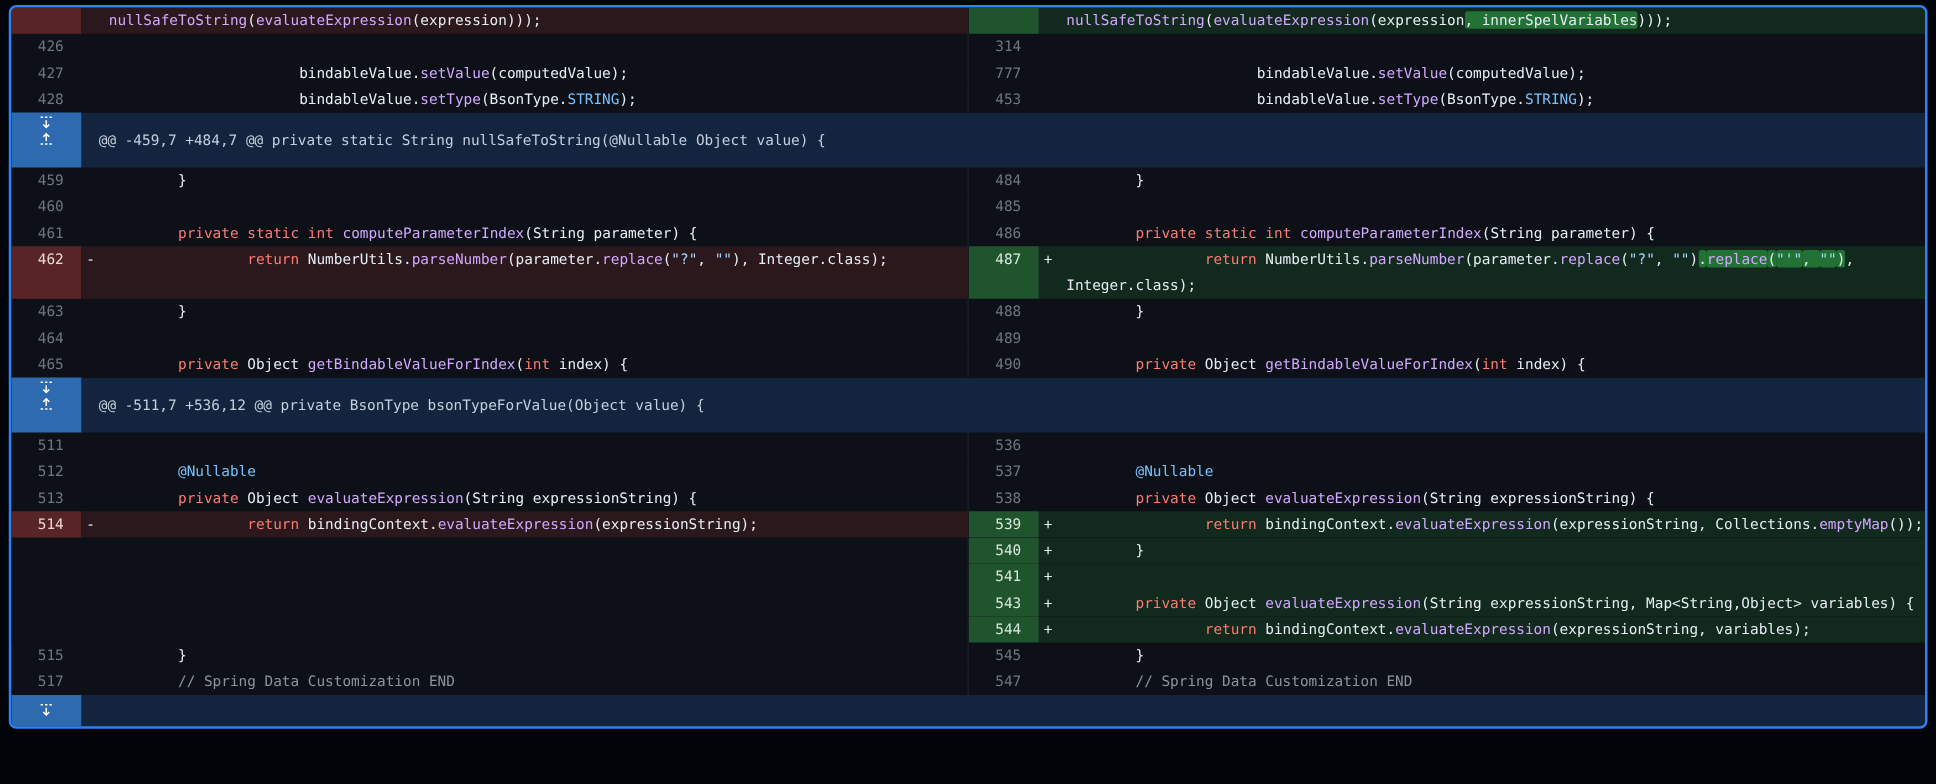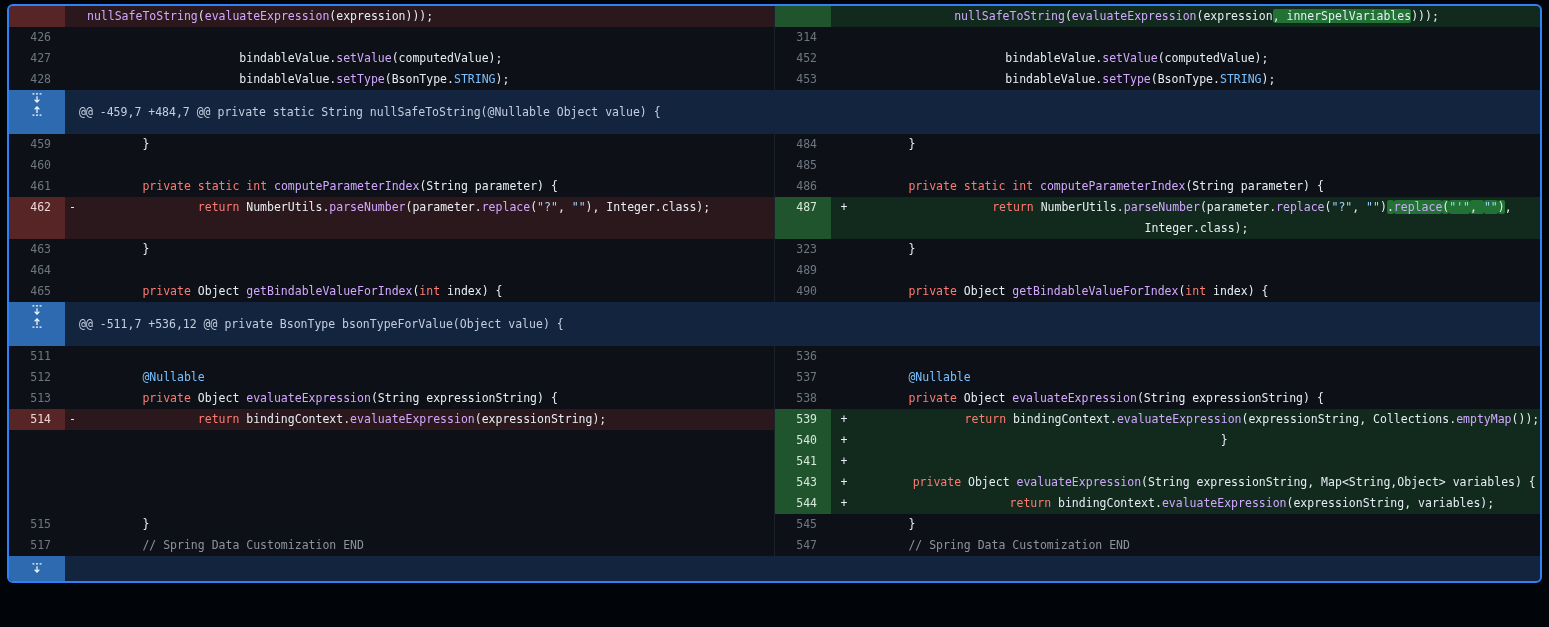--- a/index.html
+++ b/index.html
@@ -21,21 +21,21 @@
   tr.line > td{height:21px;}
   td.num{
     text-align:right;padding-right:14px;color:#6e7681;
     user-select:none;cursor:pointer;overflow:hidden;
   }
   td.num.del{background:rgba(248,81,73,.32);color:#ecd7d5;}
   td.num.add{background:rgba(63,185,80,.40);color:#d7e8dc;}
   td.num.empty{background:#0d1117;cursor:default;}
   td.code{color:#e6edf3;overflow:hidden;}
   td.code.del{background:rgba(248,81,73,.13);margin-left:36px;}
-  td.code.add{background:rgba(46,160,67,.17);text-align:center;}
+  td.code.add{background:rgba(46,160,67,.17);}
   .code-inner{display:flex;align-items:flex-start;padding-left:4px;}
   .mk{flex:none;width:18px;white-space:pre;color:#e6edf3;}
   .src{flex:1;white-space:pre-wrap;word-break:break-word;min-height:21px;}
   .new-num{border-left:1px solid #1c222b;}
   .tok-p{color:#e6edf3;}
   .tok-k{color:#ff7b72;}
   .tok-f{color:#d2a8ff;}
   .tok-s{color:#a5d6ff;}
   .tok-b{color:#79c0ff;}
   .tok-c{color:#8b949e;}
@@ -102,21 +102,21 @@
           </td>
         </tr>
         <tr class="line">
           <td class="num ctx">427</td>
           <td class="code ctx">
             <div class="code-inner">
               <span class="mk"></span>
               <span class="src"><span class="tok-p">                      bindableValue.</span><span class="tok-f">setValue</span><span class="tok-p">(computedValue);</span></span>
             </div>
           </td>
-          <td class="num ctx new-num">452</td>
+          <td class="num ctx new-num">777</td>
           <td class="code ctx">
             <div class="code-inner">
               <span class="mk"></span>
               <span class="src"><span class="tok-p">                      bindableValue.</span><span class="tok-f">setValue</span><span class="tok-p">(computedValue);</span></span>
             </div>
           </td>
         </tr>
         <tr class="line">
           <td class="num ctx">428</td>
           <td class="code ctx">
@@ -216,21 +216,21 @@
           </td>
         </tr>
         <tr class="line">
           <td class="num ctx">463</td>
           <td class="code ctx">
             <div class="code-inner">
               <span class="mk"></span>
               <span class="src"><span class="tok-p">        }</span></span>
             </div>
           </td>
-          <td class="num ctx new-num">323</td>
+          <td class="num ctx new-num">488</td>
           <td class="code ctx">
             <div class="code-inner">
               <span class="mk"></span>
               <span class="src"><span class="tok-p">        }</span></span>
             </div>
           </td>
         </tr>
         <tr class="line">
           <td class="num ctx">464</td>
           <td class="code ctx">

